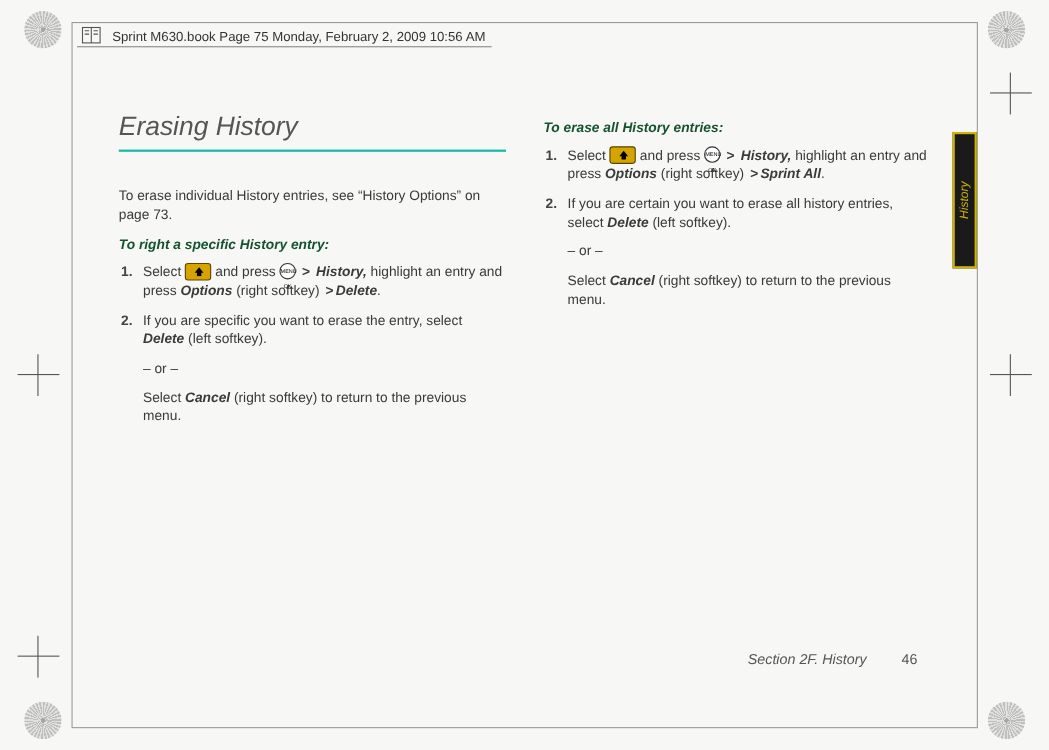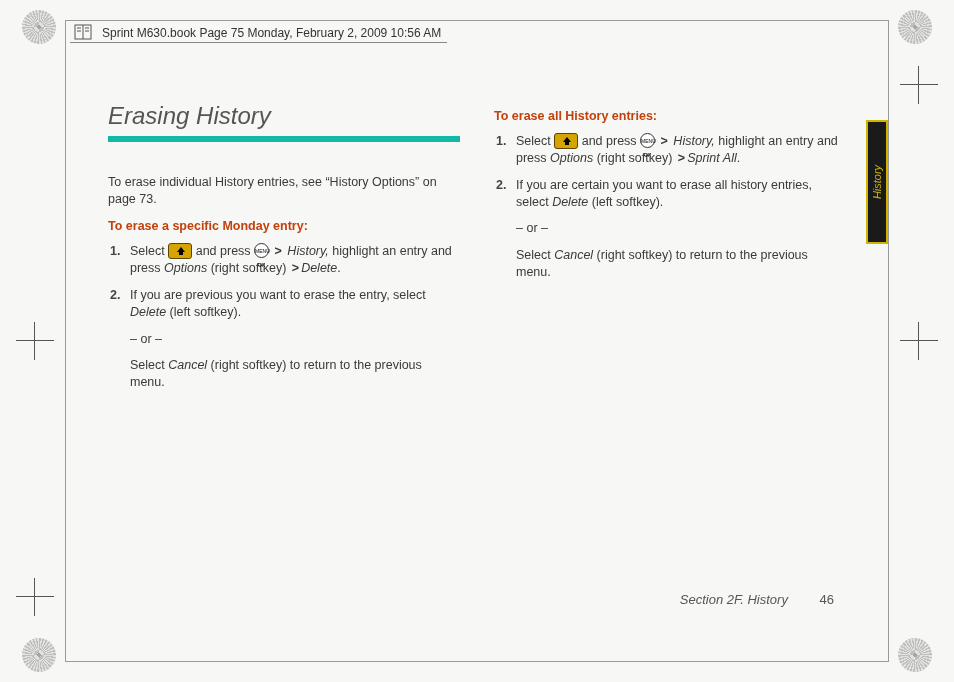--- a/index.html
+++ b/index.html
@@ -66,36 +66,37 @@
     flex: 1 1 0;
     font-size: 12.5px;
     line-height: 1.35;
     color: #3a3a3a;
   }
   .section-title {
     font-style: italic;
     font-weight: 400;
     font-size: 24px;
     color: #555;
-    border-bottom: 6px solid #14b8a6;
+    border-bottom: 2px solid #14b8a6;
     padding-bottom: 4px;
     margin-bottom: 32px;
   }
   .intro { margin-bottom: 10px; margin-top: 28px; }
   .subhead {
+    font-style: italic;
     font-weight: bold;
     font-size: 12.5px;
-    color: #c2410c;
+    color: #14532d;
     margin: 8px 0 8px;
   }
   ol { list-style: none; padding-left: 0; }
   ol li { padding-left: 22px; position: relative; margin-bottom: 10px; }
   ol li .num { position: absolute; left: 2px; top: 0; font-weight: bold; color: #444; }
   .step-cont { padding-left: 22px; margin-bottom: 10px; }
-  .em-b { font-style: italic; font-weight: normal; }
+  .em-b { font-style: italic; font-weight: bold; }
   .key-icon {
     display: inline-block;
     vertical-align: middle;
     position: relative;
     top: -1px;
   }
   .home-key {
     width: 24px; height: 16px;
     background: #d6a400;
     border: 1px solid #5a4600;
@@ -187,37 +188,37 @@
 
 <div class="side-tab">
   <span>History</span>
 </div>
 
 <div class="content">
 
   <div class="col">
     <h1 class="section-title">Erasing History</h1>
     <p class="intro">To erase individual History entries, see “History Options” on page 73.</p>
-    <p class="subhead">To erase a specific Monday entry:</p>
+    <p class="subhead">To right a specific History entry:</p>
     <ol>
       <li>
         <span class="num">1.</span>
         <span>Select </span>
         <span class="key-icon home-key"></span>
         <span> and press </span>
         <span class="key-icon menu-key">MENU OK</span>
         <span class="gt"></span>
         <span class="em-b">History,</span>
         <span> highlight an entry and press </span>
         <span class="em-b">Options</span>
         <span> (right softkey) </span><span class="gt"></span><span class="em-b">Delete</span><span>.</span>
       </li>
       <li>
         <span class="num">2.</span>
-        <span>If you are previous you want to erase the entry, select </span><span class="em-b">Delete</span><span> (left softkey).</span>
+        <span>If you are specific you want to erase the entry, select </span><span class="em-b">Delete</span><span> (left softkey).</span>
       </li>
     </ol>
     <p class="step-cont">– or –</p>
     <p class="step-cont">
       <span>Select </span><span class="em-b">Cancel</span><span> (right softkey) to return to the previous menu.</span>
     </p>
   </div>
 
   <div class="col">
     <p class="subhead">To erase all History entries:</p>

